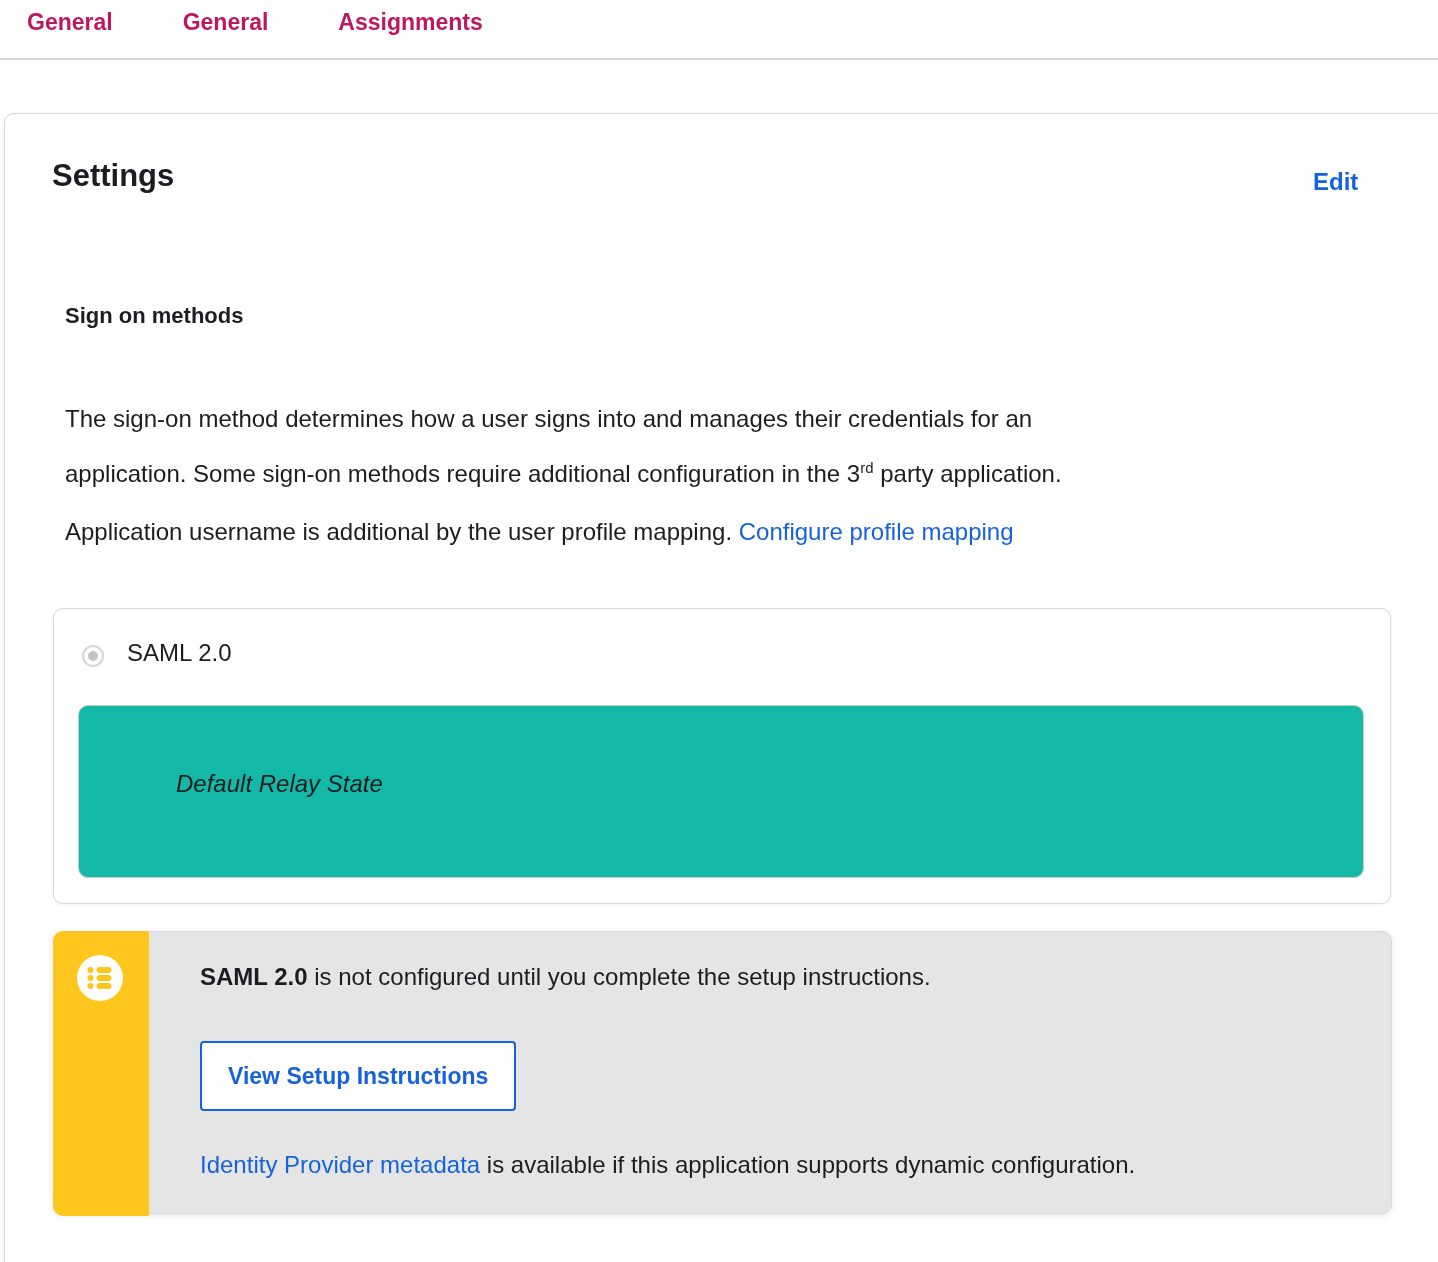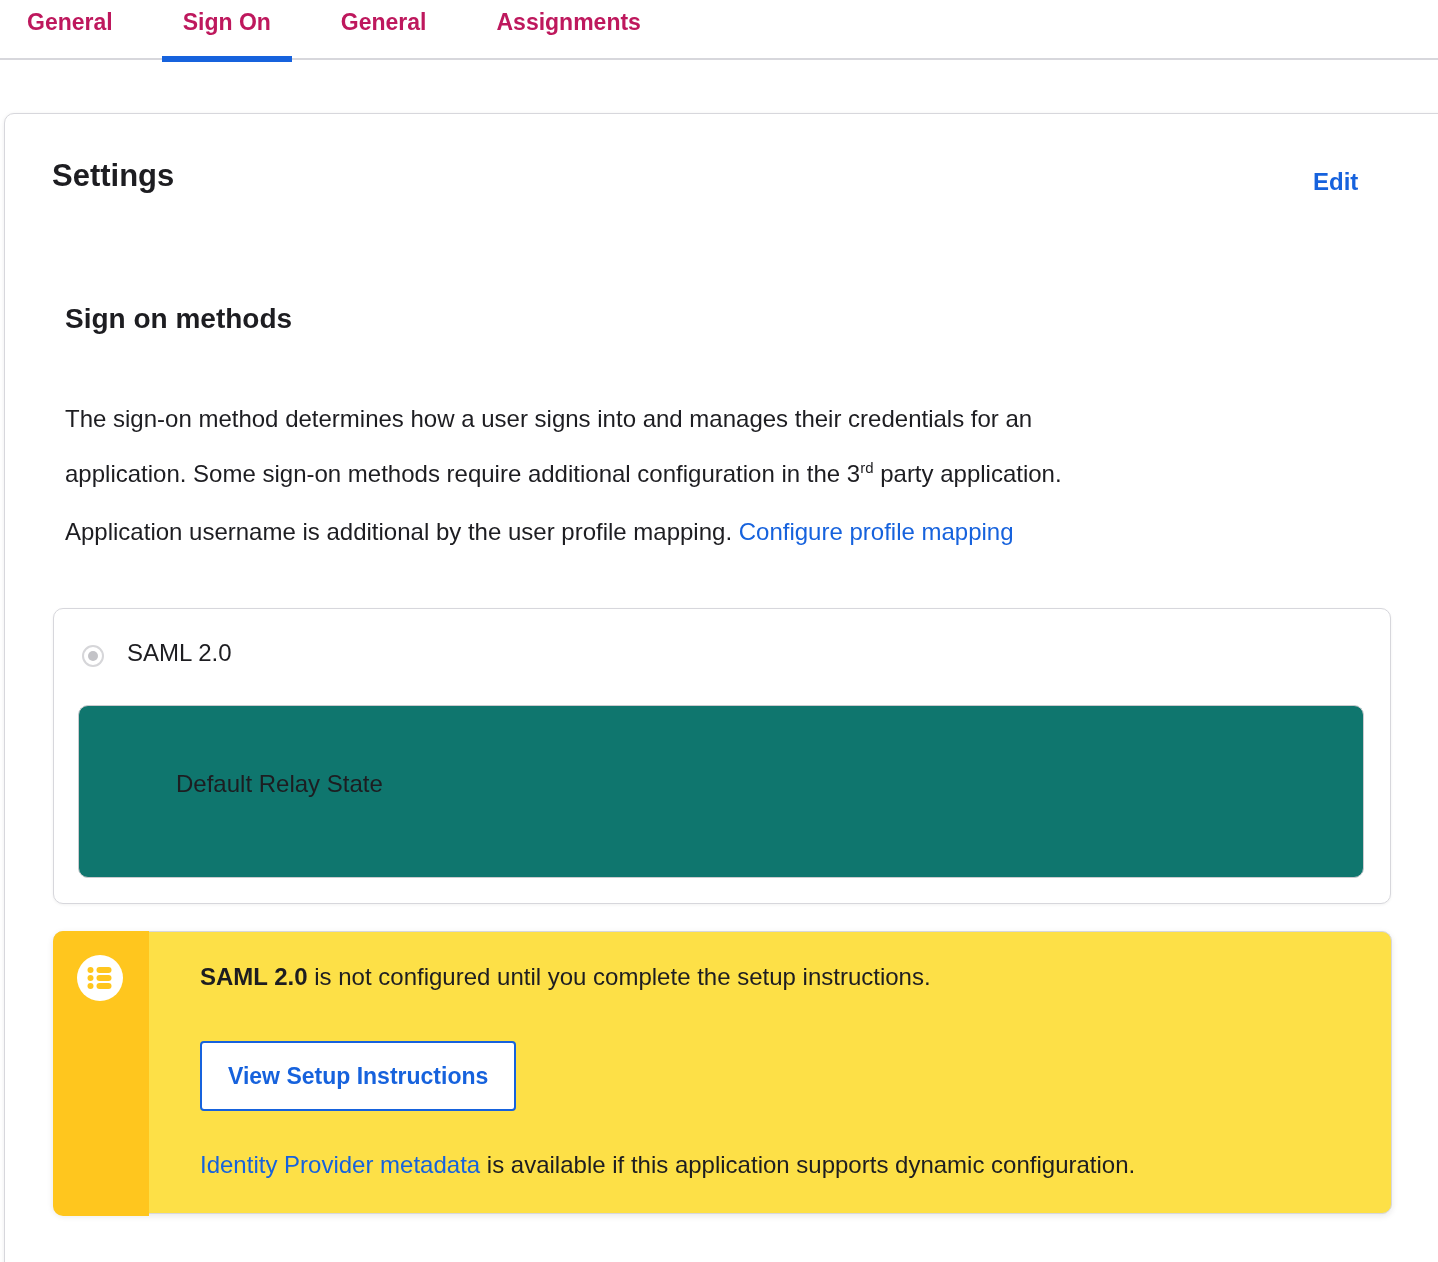--- a/index.html
+++ b/index.html
@@ -17,63 +17,62 @@
 
   
   .card { position:absolute; left:4px; top:113px; width:1476px; height:1200px;
     background:#fff; border:1px solid #d7d7dc; border-radius:10px;
     box-shadow:0 1px 4px rgba(29,29,33,.08); }
 
   .card-title { position:absolute; left:47px; top:44px; font-size:31px; font-weight:700; }
   .edit-link { position:absolute; left:1308px; top:54px; font-size:24px; font-weight:700;
     color:var(--link_blue,#1662dd); text-decoration:none; cursor:pointer;text-align:right; }
 
-  .section-heading { position:absolute; left:60px; top:189px; font-size:28px; font-weight:700; }
+  .section-heading { position:absolute; left:60px; top:189px; font-size:22px; font-weight:700; }
 
   .desc { position:absolute; left:60px; top:280px; font-size:24px; line-height:49px;
     white-space:nowrap; }
   .desc sup { font-size:15px; }
 
   .username-line { position:absolute; left:60px; top:404px; font-size:24px; white-space:nowrap; }
   a.inline-link { color:var(--link_blue,#1662dd); text-decoration:none; cursor:pointer; }
 
   
   .saml-box { position:absolute; left:48px; top:494px; width:1338px; height:296px;
     border:1px solid #d7d7dc; border-radius:10px; background:#fff;
     box-shadow:0 1px 3px rgba(29,29,33,.06); }
   .radio { position:absolute; left:28px; top:36px; width:22px; height:22px;
     border:2px solid #d6d6d9; border-radius:50%; background:#fff; cursor:default; }
   .radio .dot { position:absolute; left:4px; top:4px; width:10px; height:10px;
     border-radius:50%; background:#c3c3c7; }
   .saml-label { position:absolute; left:73px; top:30px; font-size:24px; }
   .relay-box { position:absolute; left:24px; top:96px; width:1286px; height:173px;
-    border:1px solid #cbcbcf; border-radius:10px; background:#0f766e; }
+    border:1px solid #cbcbcf; border-radius:10px; background:#14b8a6;font-style:italic; }
   .relay-label { position:absolute; left:97px; top:64px; font-size:24px; }
 
   
   .callout { position:absolute; left:48px; top:817px; width:1339px; height:283px;
-    border:1px solid #d7d7dc; border-radius:10px; background:#fde047;
+    border:1px solid #d7d7dc; border-radius:10px; background:#e5e5e5;
     box-shadow:0 2px 6px rgba(29,29,33,.10); }
   .callout-strip { position:absolute; left:-1px; top:-1px; width:96px; height:285px;
     background:var(--warning_yellow,#ffc61e); border-radius:10px 0 0 10px; }
   .callout-icon { position:absolute; left:24px; top:24px; width:46px; height:46px; }
   .callout-msg { position:absolute; left:146px; top:31px; font-size:24px; white-space:nowrap; }
   .callout-msg b { font-weight:700; }
   .setup-btn { position:absolute; left:146px; top:109px; height:70px; padding:0 26px;
     background:#fff; border:2px solid var(--link_blue,#1662dd); border-radius:4px;
     color:var(--link_blue,#1662dd); font-family:"Liberation Sans",sans-serif;
     font-size:23px; font-weight:700; line-height:64px; cursor:pointer; }
   .metadata-line { position:absolute; left:146px; top:219px; font-size:24px; white-space:nowrap; }
 </style>
 </head>
 <body>
 
 <nav class="tabbar">
   <div class="tab">General</div>
-  <div class="tab active">Sign On</div>
   <div class="tab">General</div>
   <div class="tab">Assignments</div>
 </nav>
 
 <section class="card">
 
   <h1 class="card-title">Settings</h1>
 
   <a class="edit-link">Edit</a>
 

